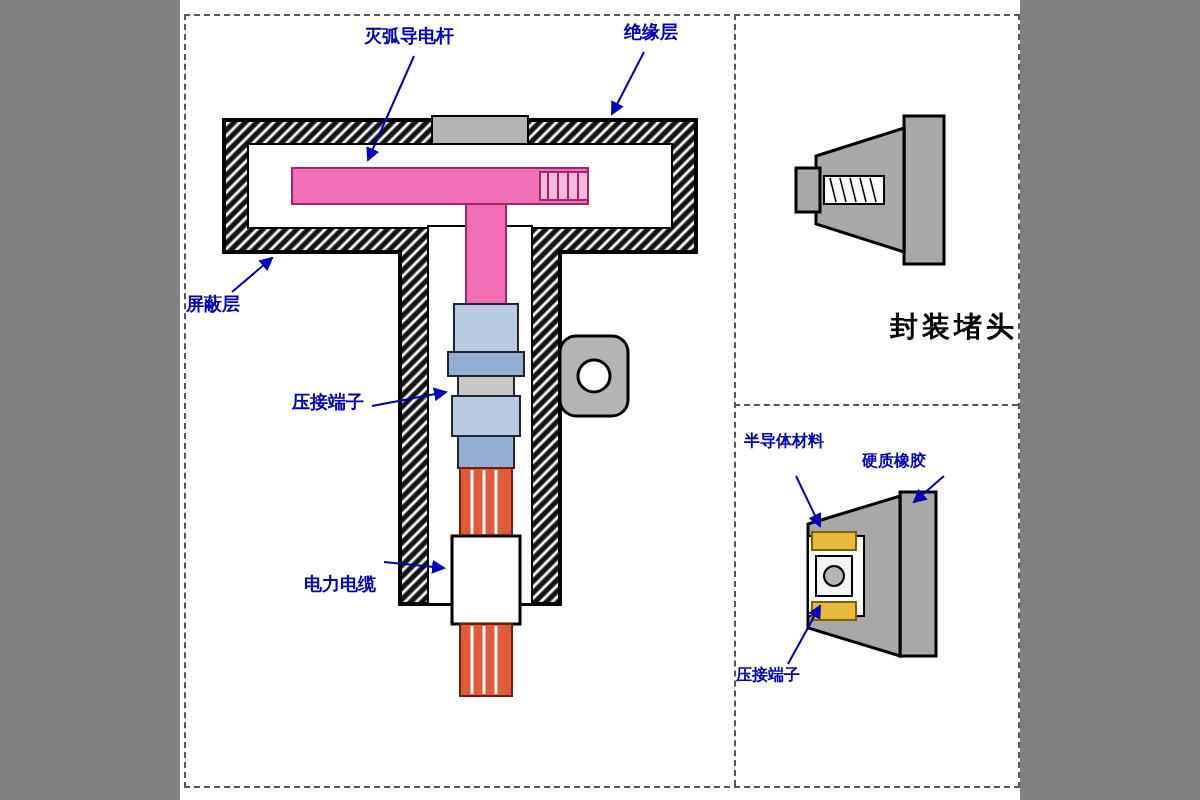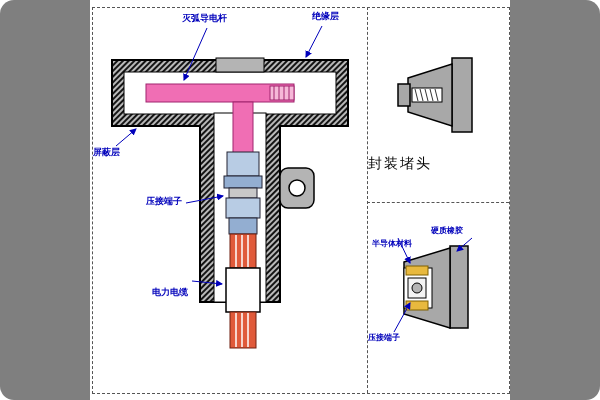--- a/index.html
+++ b/index.html
@@ -1,33 +1,32 @@
 <!DOCTYPE html>
 <html><head>
 <meta charset="utf-8">
 <style>
   html,body{margin:0;padding:0;}
   .stage{
     position:relative;width:600px;height:400px;overflow:hidden;
     background:#7f7f7f;
     font-family:"Liberation Sans","DejaVu Sans",sans-serif;
-    border-radius:14px;
   }
   .paper{position:absolute;left:90px;top:0;width:420px;height:400px;background:#ffffff;z-index:0;}
   .dashbox{position:absolute;left:92px;top:7px;width:416px;height:385px;border:1px dashed #555;z-index:1;}
   .vdiv{position:absolute;left:367px;top:7px;width:0;height:386px;border-left:1px dashed #555;z-index:1;}
   .hdiv{position:absolute;left:367px;top:202px;width:142px;height:0;border-top:1px dashed #555;z-index:1;}
   svg.draw{position:absolute;left:0;top:0;z-index:2;}
   .lbl{
     position:absolute;font-size:9px;font-weight:bold;color:#0000bb;
     white-space:nowrap;z-index:3;line-height:1.1;
   }
   .lbl.small{font-size:8px;}
   .title{
-    position:absolute;font-weight:normal;color:#000;text-align:left;
+    position:absolute;font-weight:bold;color:#000;text-align:right;
     z-index:3;font-size:14px;letter-spacing:2px;
   }
   .title.sub{font-size:13px;letter-spacing:1px;}
 </style>
 </head>
 <body>
 
 <div class="stage">
 
   <div class="paper"></div>
@@ -125,19 +124,19 @@
       <line x1="394" y1="332" x2="410" y2="303" marker-end="url(#arr)"></line>
     </g>
   </svg>
 
   <div class="lbl" style="left:182px;top:14px">灭弧导电杆</div>
   <div class="lbl" style="left:312px;top:12px">绝缘层</div>
   <div class="lbl" style="left:93px;top:148px">屏蔽层</div>
   <div class="lbl" style="left:146px;top:197px">压接端子</div>
   <div class="lbl" style="left:152px;top:288px">电力电缆</div>
 
-  <div class="lbl small" style="left:372px;top:240px">半导体材料</div>
+  <div class="lbl small" style="left:372px;top:217px">半导体材料</div>
   <div class="lbl small" style="left:431px;top:227px">硬质橡胶</div>
   <div class="lbl small" style="left:368px;top:334px">压接端子</div>
 
   <div class="title" style="left:368px;top:155px;width:141px">封装堵头</div>
 
 </div>
 
 </body></html>

